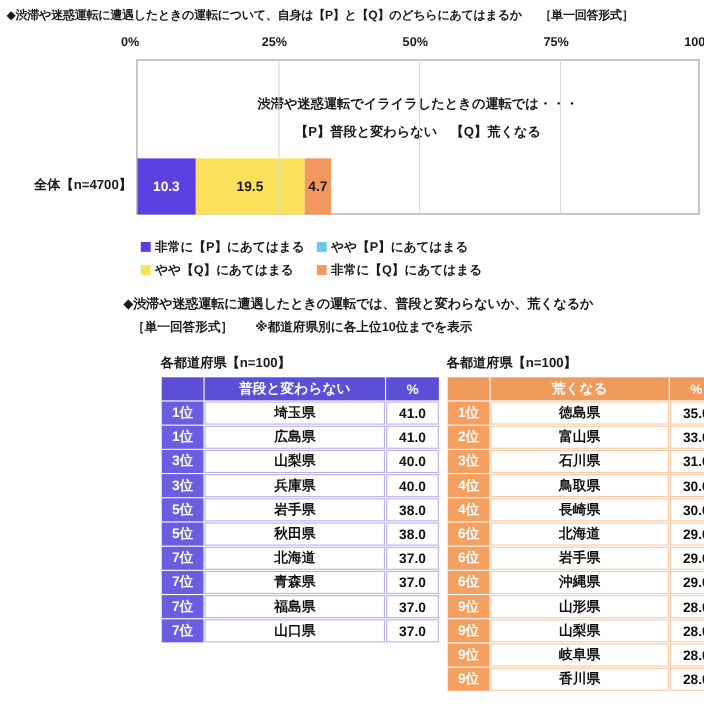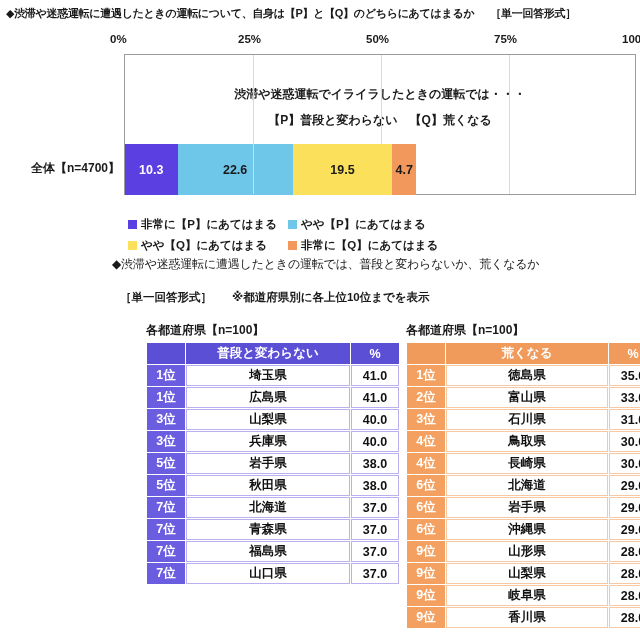--- a/index.html
+++ b/index.html
@@ -132,23 +132,23 @@
     flex: 0 0 auto;
   }
   .li-a { width: 160px; }
   .li-b { width: 175px; }
   .li-c { width: 160px; }
 
   
   .sub-head {
     position: absolute;
     left: 112px;
-    top: 256px;
+    top: 268px;
     font-size: 12px;
-    font-weight: normal;
+    font-weight: bold;
     letter-spacing: -0.2px;
     white-space: nowrap;
   }
   .sub-head2 {
     position: absolute;
     left: 120px;
     top: 290px;
     font-size: 11.5px;
     font-weight: bold;
     white-space: nowrap;
@@ -212,21 +212,20 @@
     <span class="tick" style="left: 622px;">100%</span>
   </div>
 
 <div class="plot" id="plot">
   <div class="plot-caption">
     <div>渋滞や迷惑運転でイライラしたときの運転では・・・</div>
     <div>【P】普段と変わらない　【Q】荒くなる</div>
   </div>
   <div class="bar-row" id="bar-row">
       <div class="seg s1" style="width: 10.3%; background: rgb(91, 63, 224);">10.3</div>
-      <div class="seg s2" style="width: 22.6%; background: rgb(110, 198, 232);">22.6</div>
       <div class="seg s4" style="width: 19.5%; background: rgb(251, 224, 92);">19.5</div>
       <div class="seg s5" style="width: 4.7%; background: rgb(242, 152, 92);">4.7</div>
     </div>
 <div class="gridline" style="left: 128px;"></div>
     <div class="gridline" style="left: 256px;"></div>
     <div class="gridline" style="left: 384px;"></div>
   </div>
 <div class="bar-label">全体【n=4700】</div>
 
 <div class="legend" id="legend">

